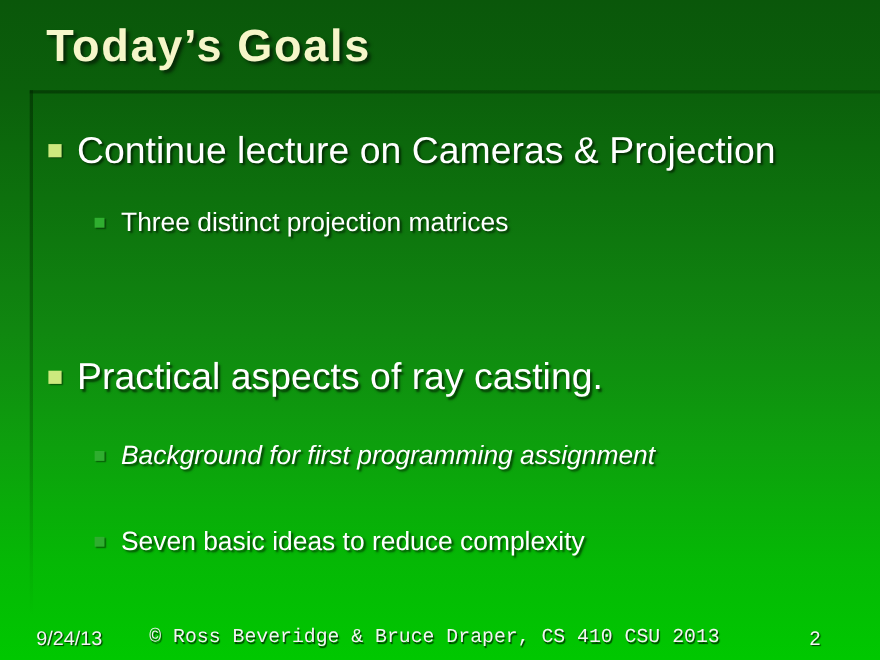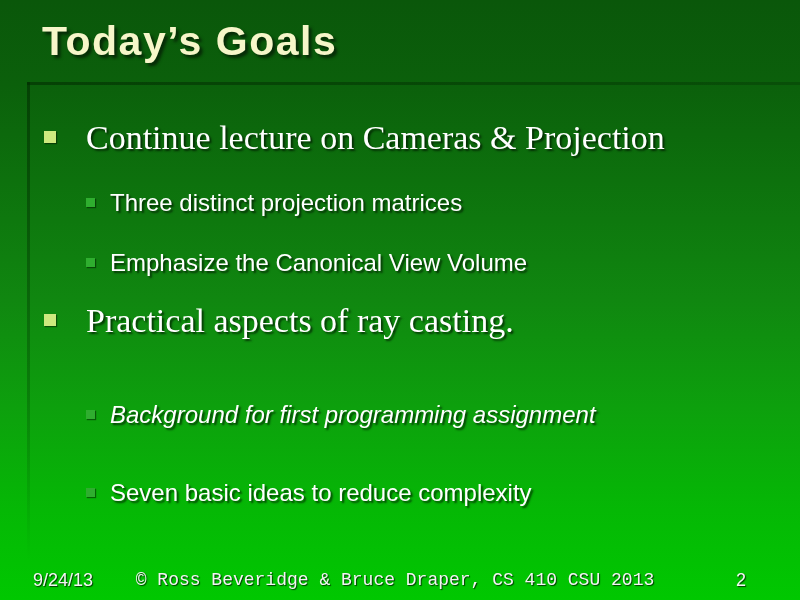--- a/index.html
+++ b/index.html
@@ -31,32 +31,32 @@
   .bullet-row{position:absolute;white-space:nowrap;}
   .bullet-row .marker{
     position:absolute;display:block;
   }
   .l1{left:44px;font-size:34px;color:#ffffff;
       text-shadow:2px 2px 2px rgba(0,20,0,0.7);}
   .l1 .marker{
     left:0;top:13px;width:12px;height:12px;background:#cde97e;
     box-shadow:1px 1px 1px rgba(0,20,0,0.5);
   }
-  .l1 .btxt{margin-left:42px;display:inline-block;font-family:Liberation Serif, serif;}
+  .l1 .btxt{margin-left:26px;display:inline-block;}
   .l2{left:86px;font-size:24px;color:#ffffff;
       text-shadow:2px 2px 2px rgba(0,20,0,0.7);}
   .l2 .marker{
     left:0;top:9px;width:9px;height:9px;background:#2fae2f;
     box-shadow:1px 1px 1px rgba(0,20,0,0.5);
   }
   .l2 .btxt{margin-left:24px;display:inline-block;}
   .r1{top:118px;}
   .r2{top:189px;}
   .r3{top:249px;}
-  .r4{top:301px;}
+  .r4{top:324px;}
   .r5{top:401px;font-style:italic;}
   .r6{top:456px;margin-top:23px;}
   .footer-text{
     position:absolute;top:570px;
     font-size:18px;color:#f4f4f4;
     text-shadow:1px 1px 1px rgba(0,25,0,0.8);
     white-space:nowrap;
   }
   .footer-date{left:33px;}
   .footer-credit{left:0;width:790px;text-align:center;font-family:Liberation Mono, monospace;}
@@ -75,24 +75,20 @@
   <div class="bullet-row l1 r1">
     <span class="marker"></span>
     <span class="btxt">Continue lecture on Cameras &amp; Projection</span>
   </div>
 
   <div class="bullet-row l2 r2">
     <span class="marker"></span>
     <span class="btxt">Three distinct projection matrices</span>
   </div>
 
-  <div class="bullet-row l2 r3">
-    <span class="marker"></span>
-    <span class="btxt">Emphasize the Canonical View Volume</span>
-  </div>
 
   <div class="bullet-row l1 r4">
     <span class="marker"></span>
     <span class="btxt">Practical aspects of ray casting.</span>
   </div>
 
   <div class="bullet-row l2 r5">
     <span class="marker"></span>
     <span class="btxt">Background for first programming assignment</span>
   </div>

